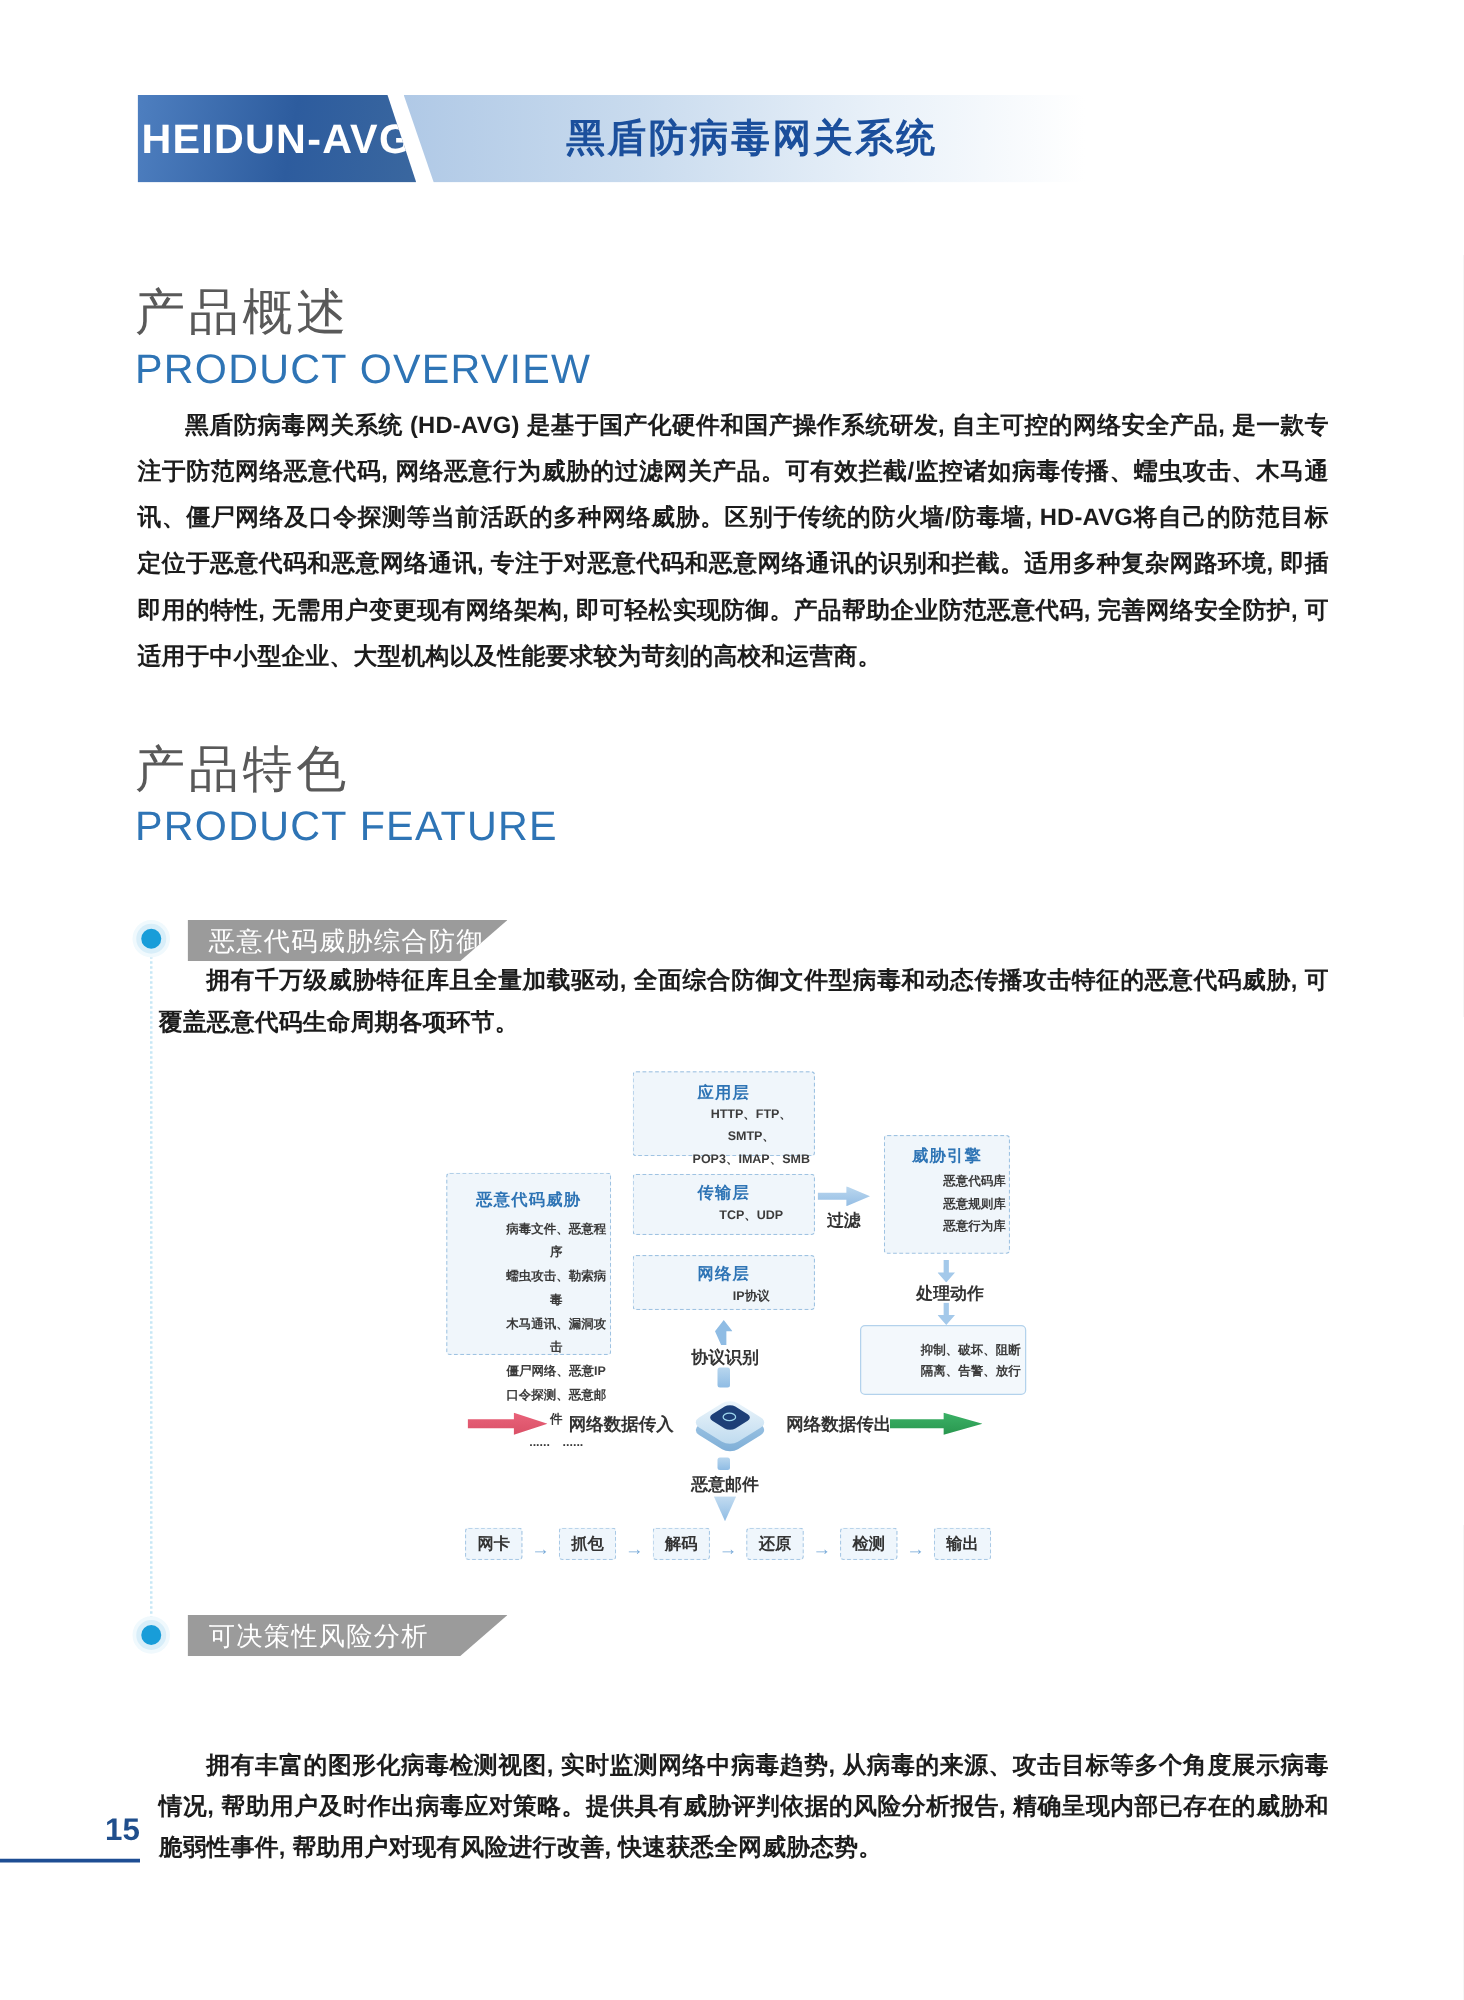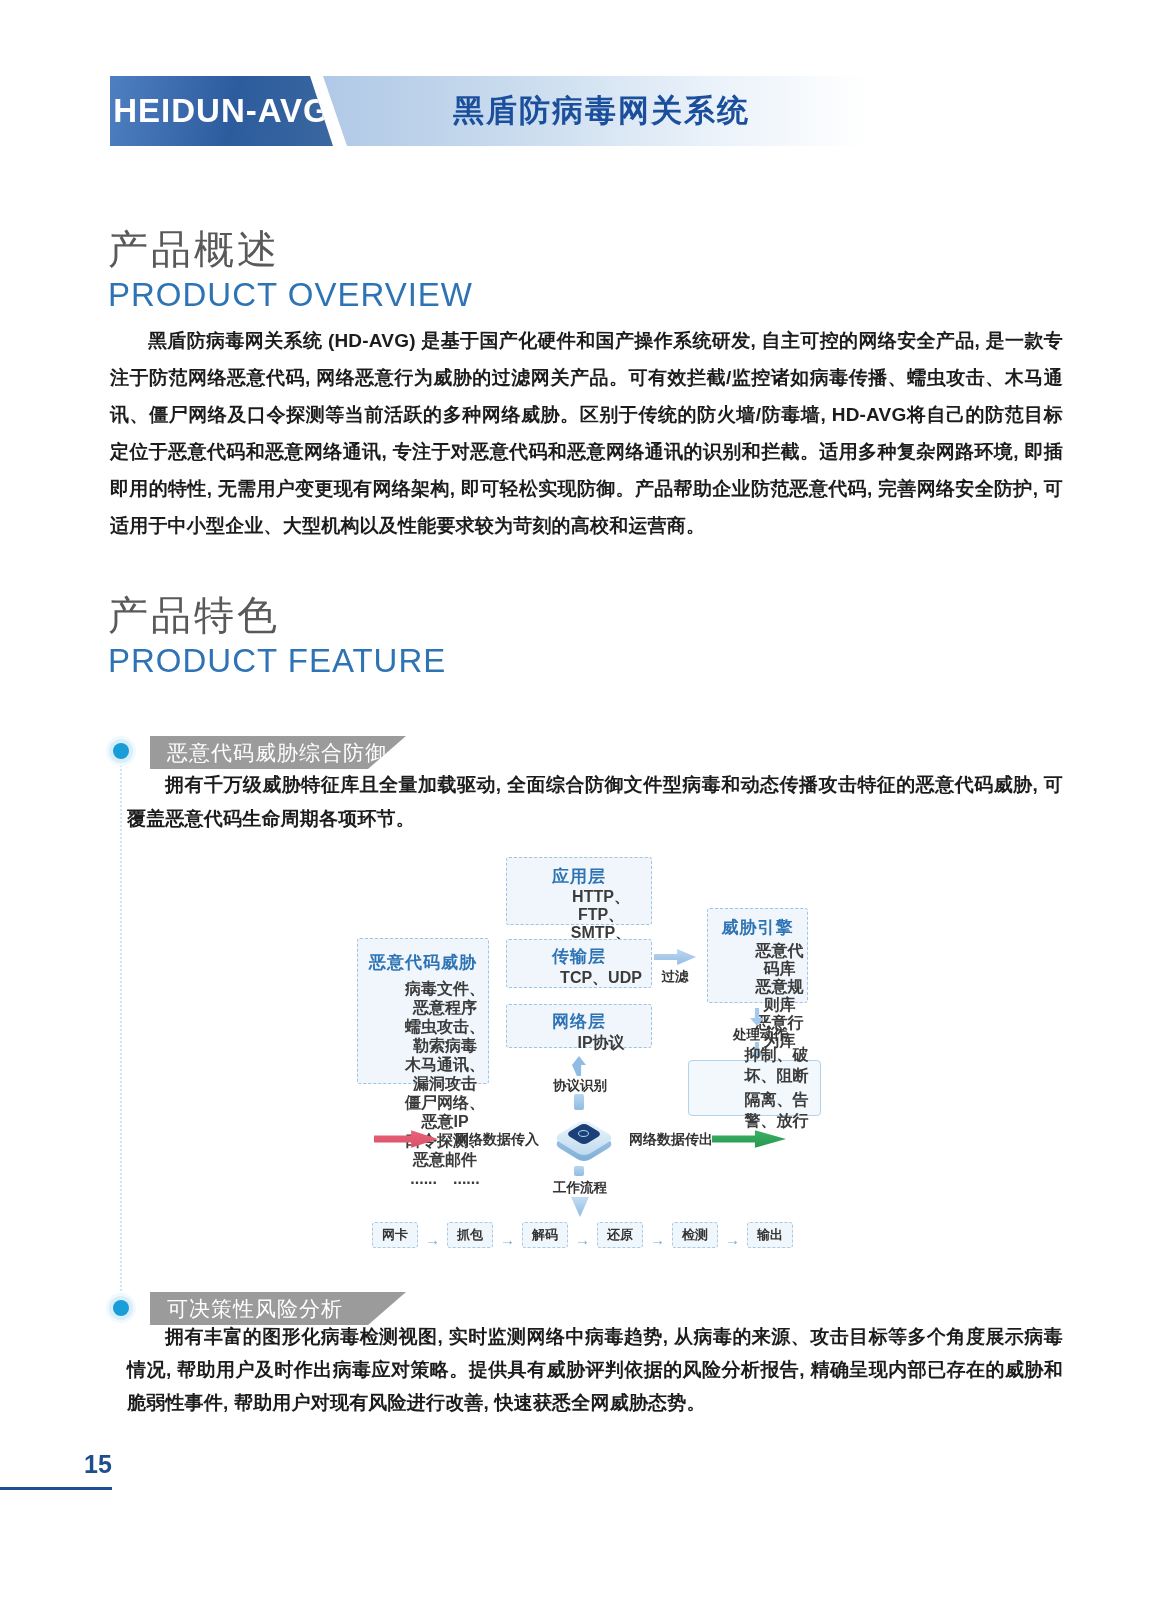--- a/index.html
+++ b/index.html
@@ -40,22 +40,22 @@
     position:absolute;left:150px;width:256px;height:33px;background:#9b9b9b;
     clip-path:polygon(0 0,100% 0,calc(100% - 38px) 100%,0 100%);
     display:flex;align-items:center;padding-left:17px;box-sizing:border-box;
     color:#ffffff;font-size:21px;font-weight:500;letter-spacing:1px;
   }
   
   .d-box{
     position:absolute;border:1px dashed #9fc3e2;background:#f0f6fb;border-radius:3px;
     text-align:center;box-sizing:border-box;
   }
-  .d-title{color:#2e74b5;font-size:17px;font-weight:700;letter-spacing:1px;}
-  .d-line{color:#3b3b3b;font-size:16px;font-weight:600;margin-left:44px;}
+  .d-title{color:#2e74b5;font-size:13px;font-weight:700;letter-spacing:1px;}
+  .d-line{color:#3b3b3b;font-size:10px;font-weight:600;margin-left:44px;}
   .d-label{position:absolute;color:#333333;font-size:13.5px;font-weight:700;text-align:center;}
   .arrow-right{
     position:absolute;background:linear-gradient(#bcd8ef,#94bde4);
     clip-path:polygon(0 32%,55% 32%,55% 0,100% 50%,55% 100%,55% 68%,0 68%);
   }
   .arrow-down-sm{
     position:absolute;width:14px;height:18px;background:#a4c9ea;
     clip-path:polygon(35% 0,65% 0,65% 55%,100% 55%,50% 100%,0 55%,35% 55%);
   }
   .arrow-up-sm{
@@ -183,36 +183,36 @@
     <div class="dev-core"></div>
     <div class="dev-swirl"></div>
   </div>
 
   <div class="arrow-in"></div>
   <div class="d-label" style="left:452px;top:1131px;width:90px;font-size:14px;">网络数据传入</div>
   <div class="d-label" style="left:626px;top:1131px;width:90px;font-size:14px;">网络数据传出</div>
   <div class="arrow-out"></div>
 
   <div class="connector-v" style="left:574px;top:1166px;height:10px;"></div>
-  <div class="d-label" style="left:550px;top:1179px;width:60px;">工作流程</div>
+  <div class="d-label" style="left:550px;top:1179px;width:60px;">恶意邮件</div>
   <div class="tri-down" style="left:571px;top:1197px;"></div>
 
   <div class="flow-row">
     <span class="flow-step">网卡</span>
     <span class="flow-arrow">→</span>
     <span class="flow-step">抓包</span>
     <span class="flow-arrow">→</span>
     <span class="flow-step">解码</span>
     <span class="flow-arrow">→</span>
     <span class="flow-step">还原</span>
     <span class="flow-arrow">→</span>
     <span class="flow-step">检测</span>
     <span class="flow-arrow">→</span>
     <span class="flow-step">输出</span>
   </div>
 
   <div class="badge" style="top:1292px;">可决策性风险分析</div>
-  <p class="para" style="left:127px;top:1320px;width:936px;margin:0;line-height:33px;">拥有丰富的图形化病毒检测视图, 实时监测网络中病毒趋势, 从病毒的来源、攻击目标等多个角度展示病毒情况, 帮助用户及时作出病毒应对策略。提供具有威胁评判依据的风险分析报告, 精确呈现内部已存在的威胁和脆弱性事件, 帮助用户对现有风险进行改善, 快速获悉全网威胁态势。</p>
+  <p class="para" style="left:127px;top:1396px;width:936px;margin:0;line-height:33px;">拥有丰富的图形化病毒检测视图, 实时监测网络中病毒趋势, 从病毒的来源、攻击目标等多个角度展示病毒情况, 帮助用户及时作出病毒应对策略。提供具有威胁评判依据的风险分析报告, 精确呈现内部已存在的威胁和脆弱性事件, 帮助用户对现有风险进行改善, 快速获悉全网威胁态势。</p>
 
   <div class="page-num">15</div>
   <div class="footer-rule"></div>
 
 </div>
 
 </body></html>

